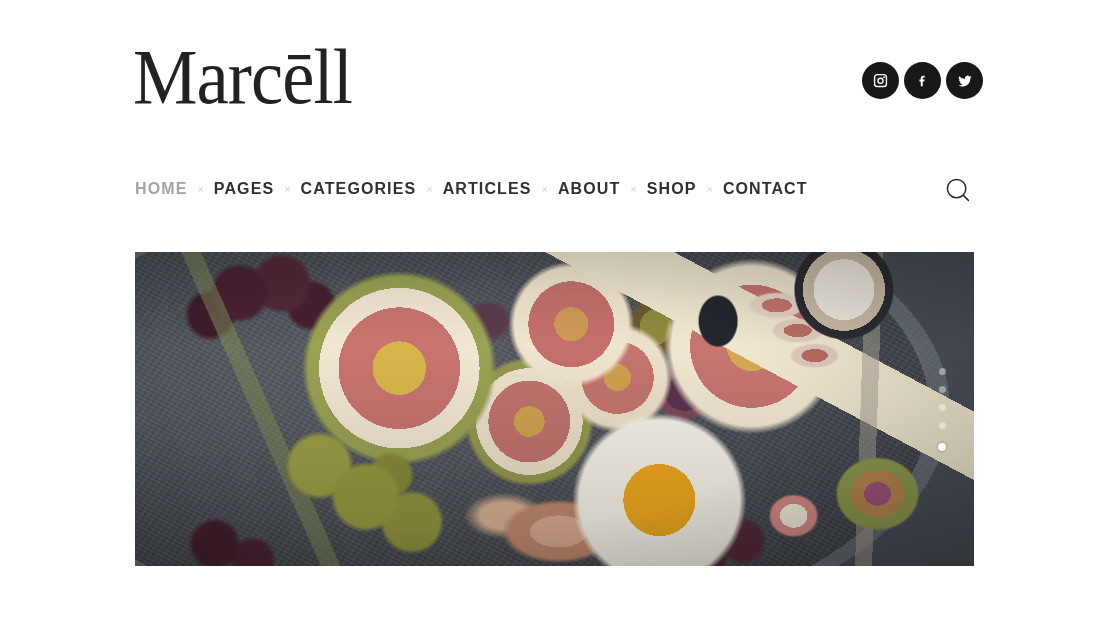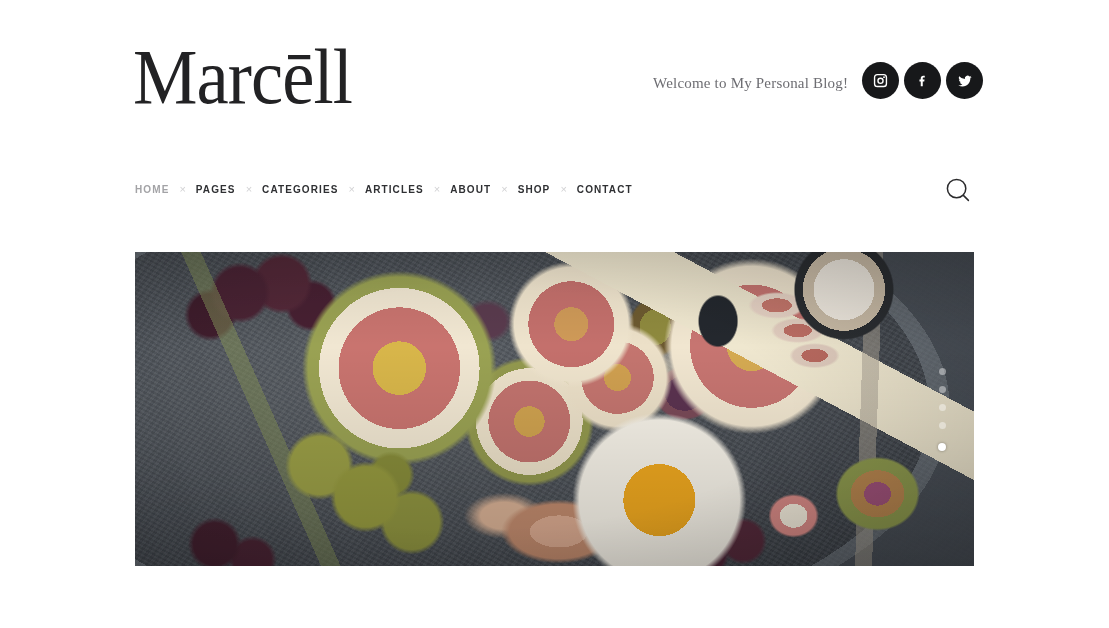--- a/index.html
+++ b/index.html
@@ -83,21 +83,21 @@
   .nav-list {
     position: absolute;
     left: 135px;
     top: 20px;
     display: flex;
     align-items: center;
     height: 22px;
   }
   .nav-item {
     font-family: "Liberation Sans", sans-serif;
-    font-size: 10px;
+    font-size: 16px;
     font-weight: 700;
     letter-spacing: 1.1px;
     color: #2f3033;
     text-transform: uppercase;
     white-space: nowrap;
     cursor: pointer;
   }
   .nav-item.is-active { color: #a3a3a6; }
   .nav-sep {
     font-size: 11px;
@@ -225,21 +225,20 @@
 </style>
 </head>
 <body>
 
 <div class="page">
 
   <header class="header">
 
     <div class="logo">Marcēll</div>
 
-    <div class="tagline">Welcome to My Personal Blog!</div>
 
     <div class="social">
 
       <a class="social-btn">
         <span>
           <svg width="15" height="15" viewBox="0 0 24 24" fill="none">
             <rect x="2.5" y="2.5" width="19" height="19" rx="4.5" stroke="#ffffff" stroke-width="2.2"></rect>
             <circle cx="12" cy="12.4" r="4.1" stroke="#ffffff" stroke-width="2.2"></circle>
             <circle cx="17.6" cy="6.6" r="1.45" fill="#ffffff"></circle>
           </svg>

